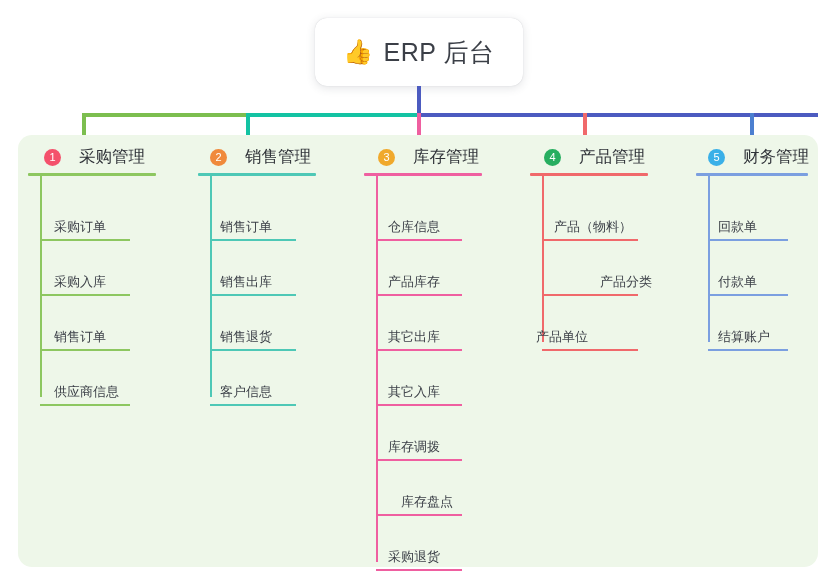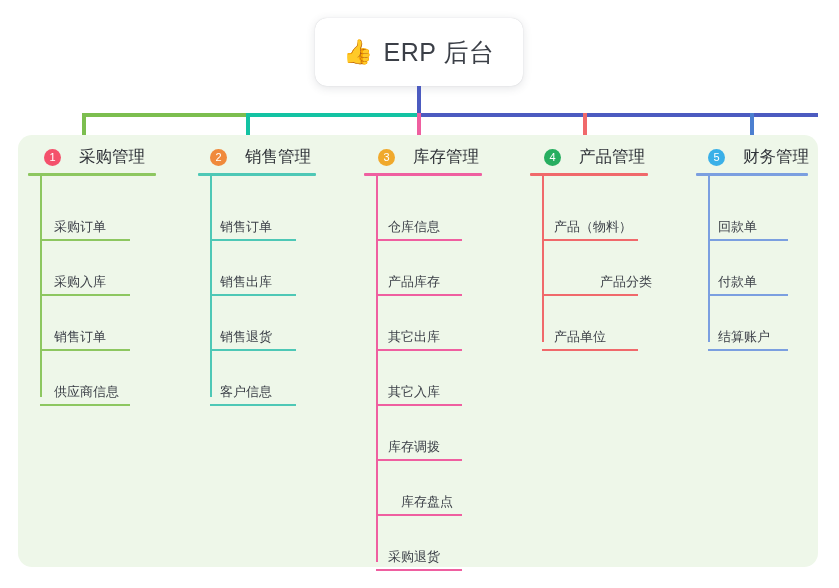--- a/index.html
+++ b/index.html
@@ -292,21 +292,21 @@
       <div class="leaf-list">
           <div class="leaf">
             <span class="leaf-label" style="left: 34px;">产品（物料）</span>
             <div class="leaf-rule" style="background: rgb(240, 105, 107); left: 22px; width: 96px;"></div>
           </div>
           <div class="leaf">
             <span class="leaf-label" style="left: 32px; margin-left: 48px;">产品分类</span>
             <div class="leaf-rule" style="background: rgb(240, 105, 107); left: 22px; width: 96px;"></div>
           </div>
           <div class="leaf">
-            <span class="leaf-label" style="left: 34px;">产品单位</span>
+            <span class="leaf-label" style="left: 16px;">产品单位</span>
             <div class="leaf-rule" style="background: rgb(240, 105, 107); left: 22px; width: 96px;"></div>
           </div>
         </div>
     </div>
 
     <div class="column col-5">
       <div class="col-head">
         <span class="badge" style="background: rgb(58, 176, 232);">5</span>
         <span class="col-title">财务管理</span>
       </div>

